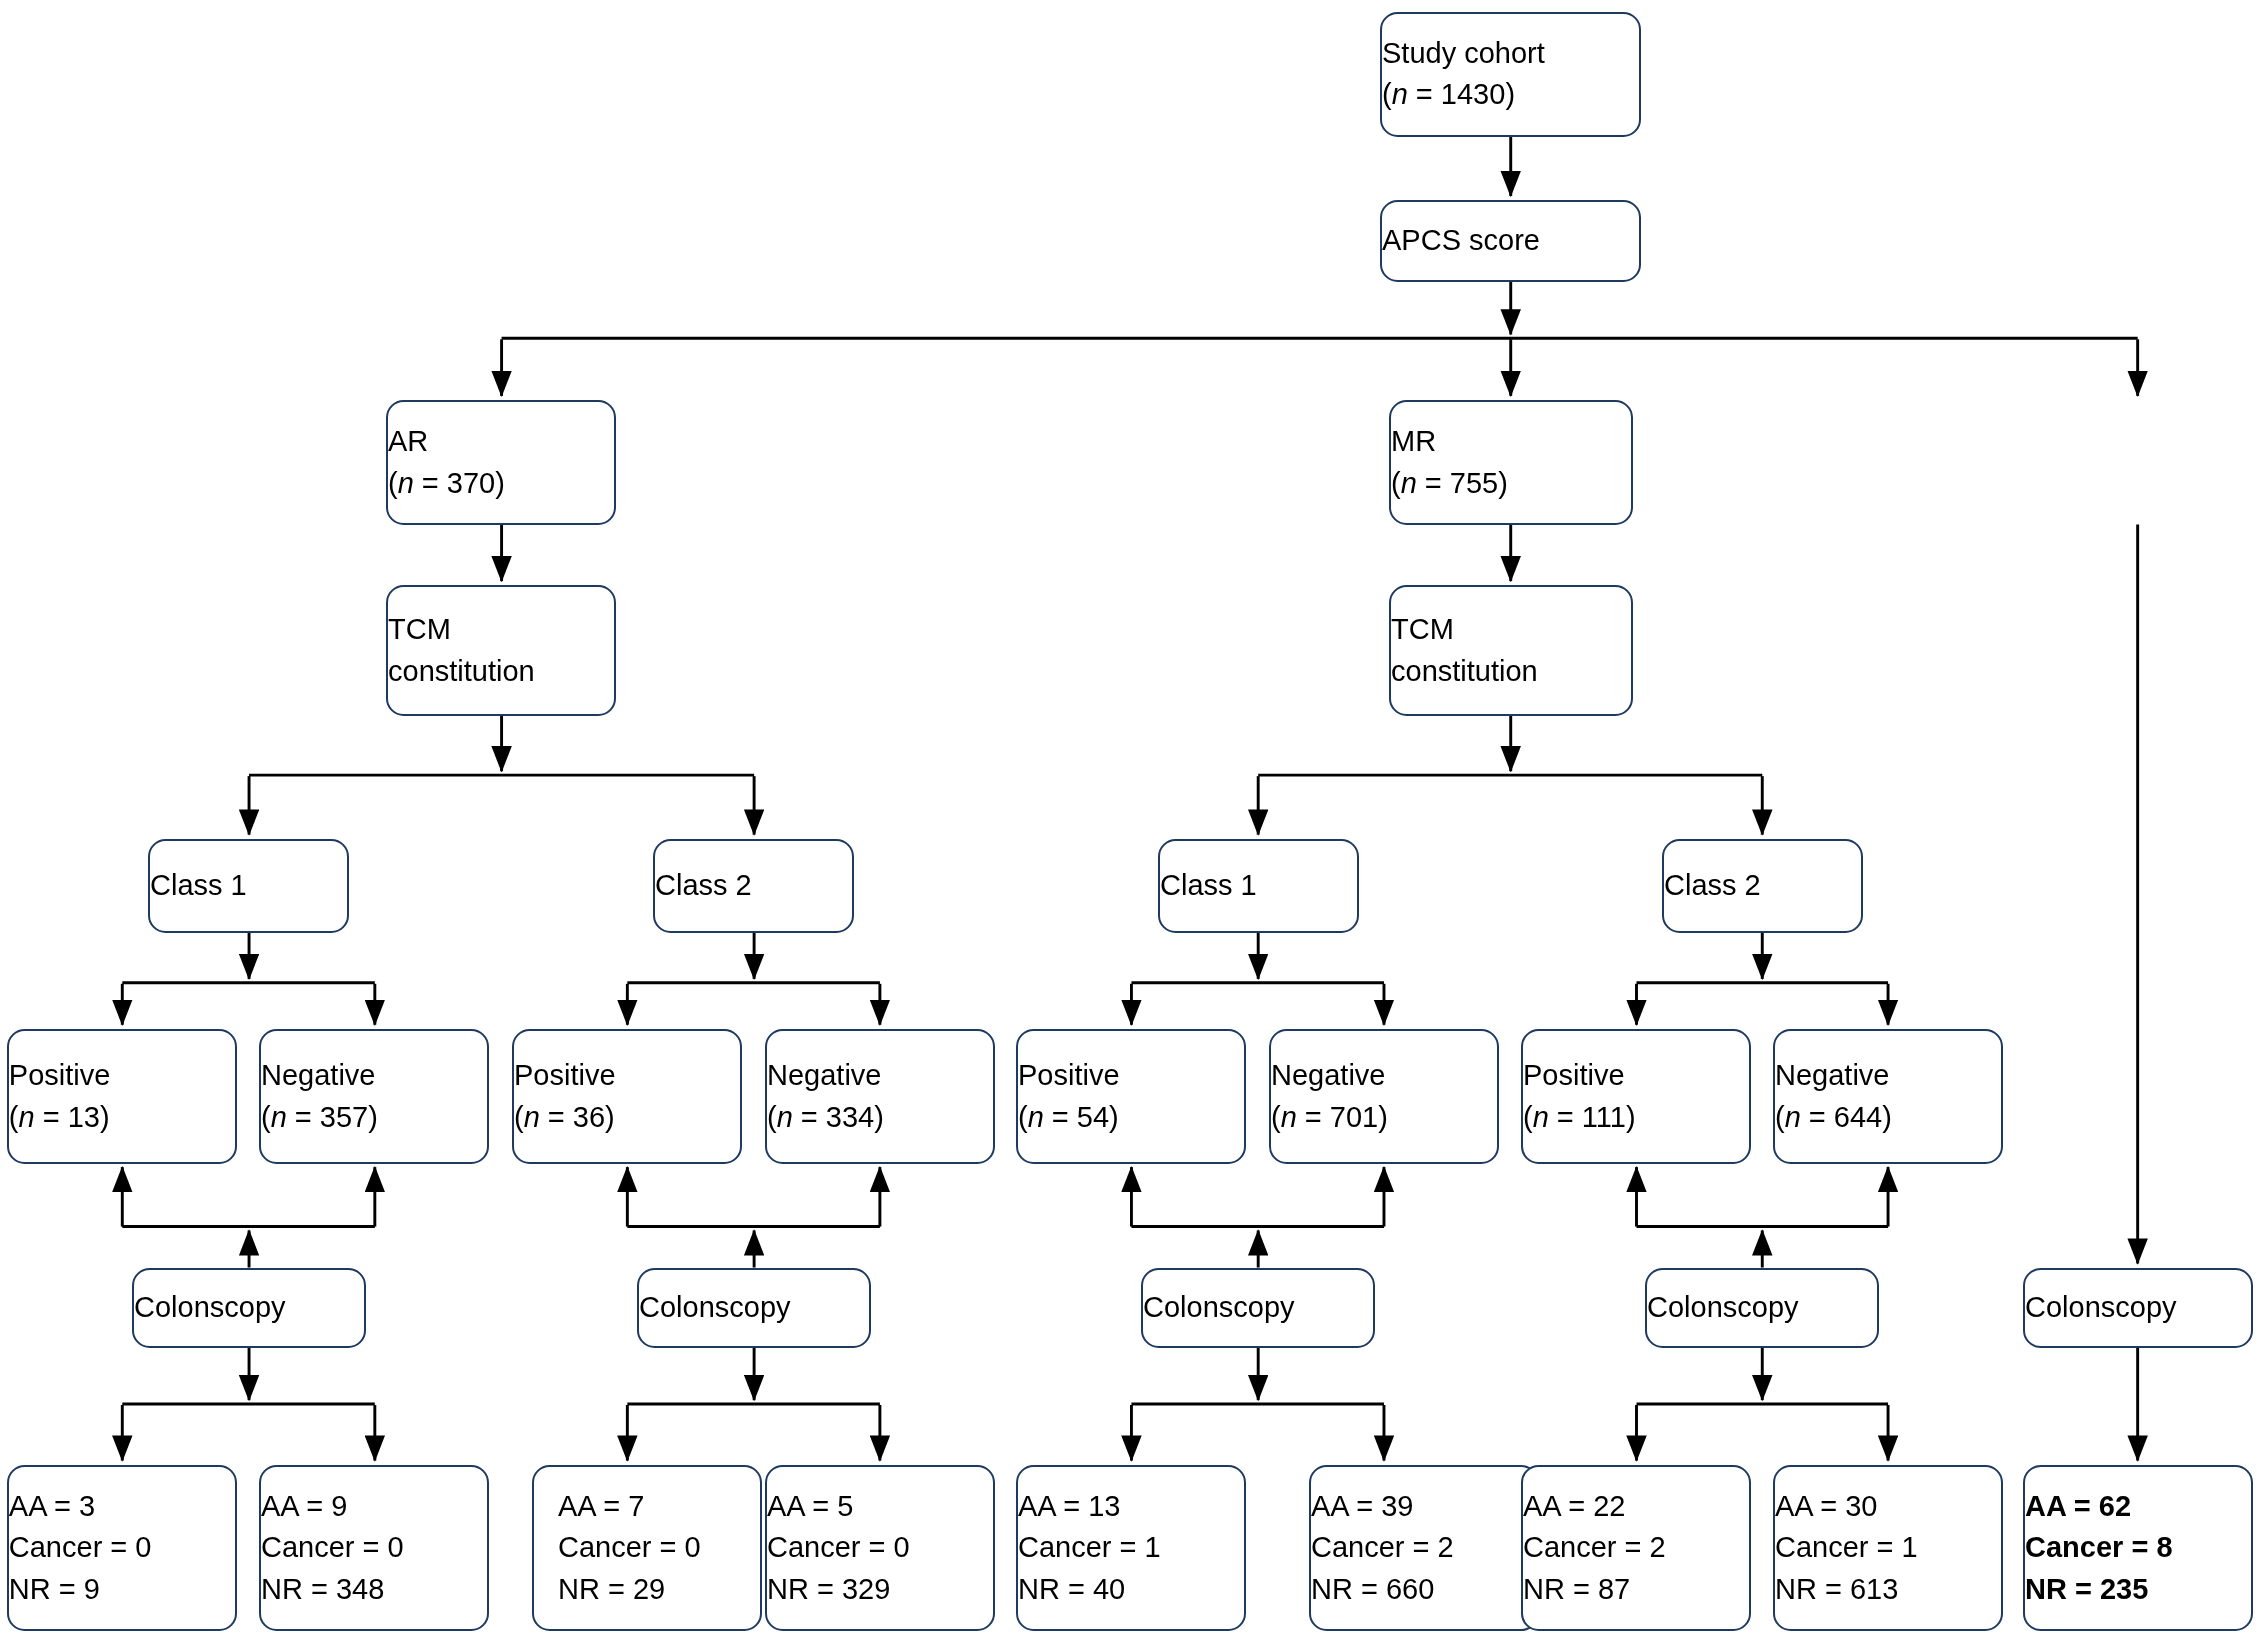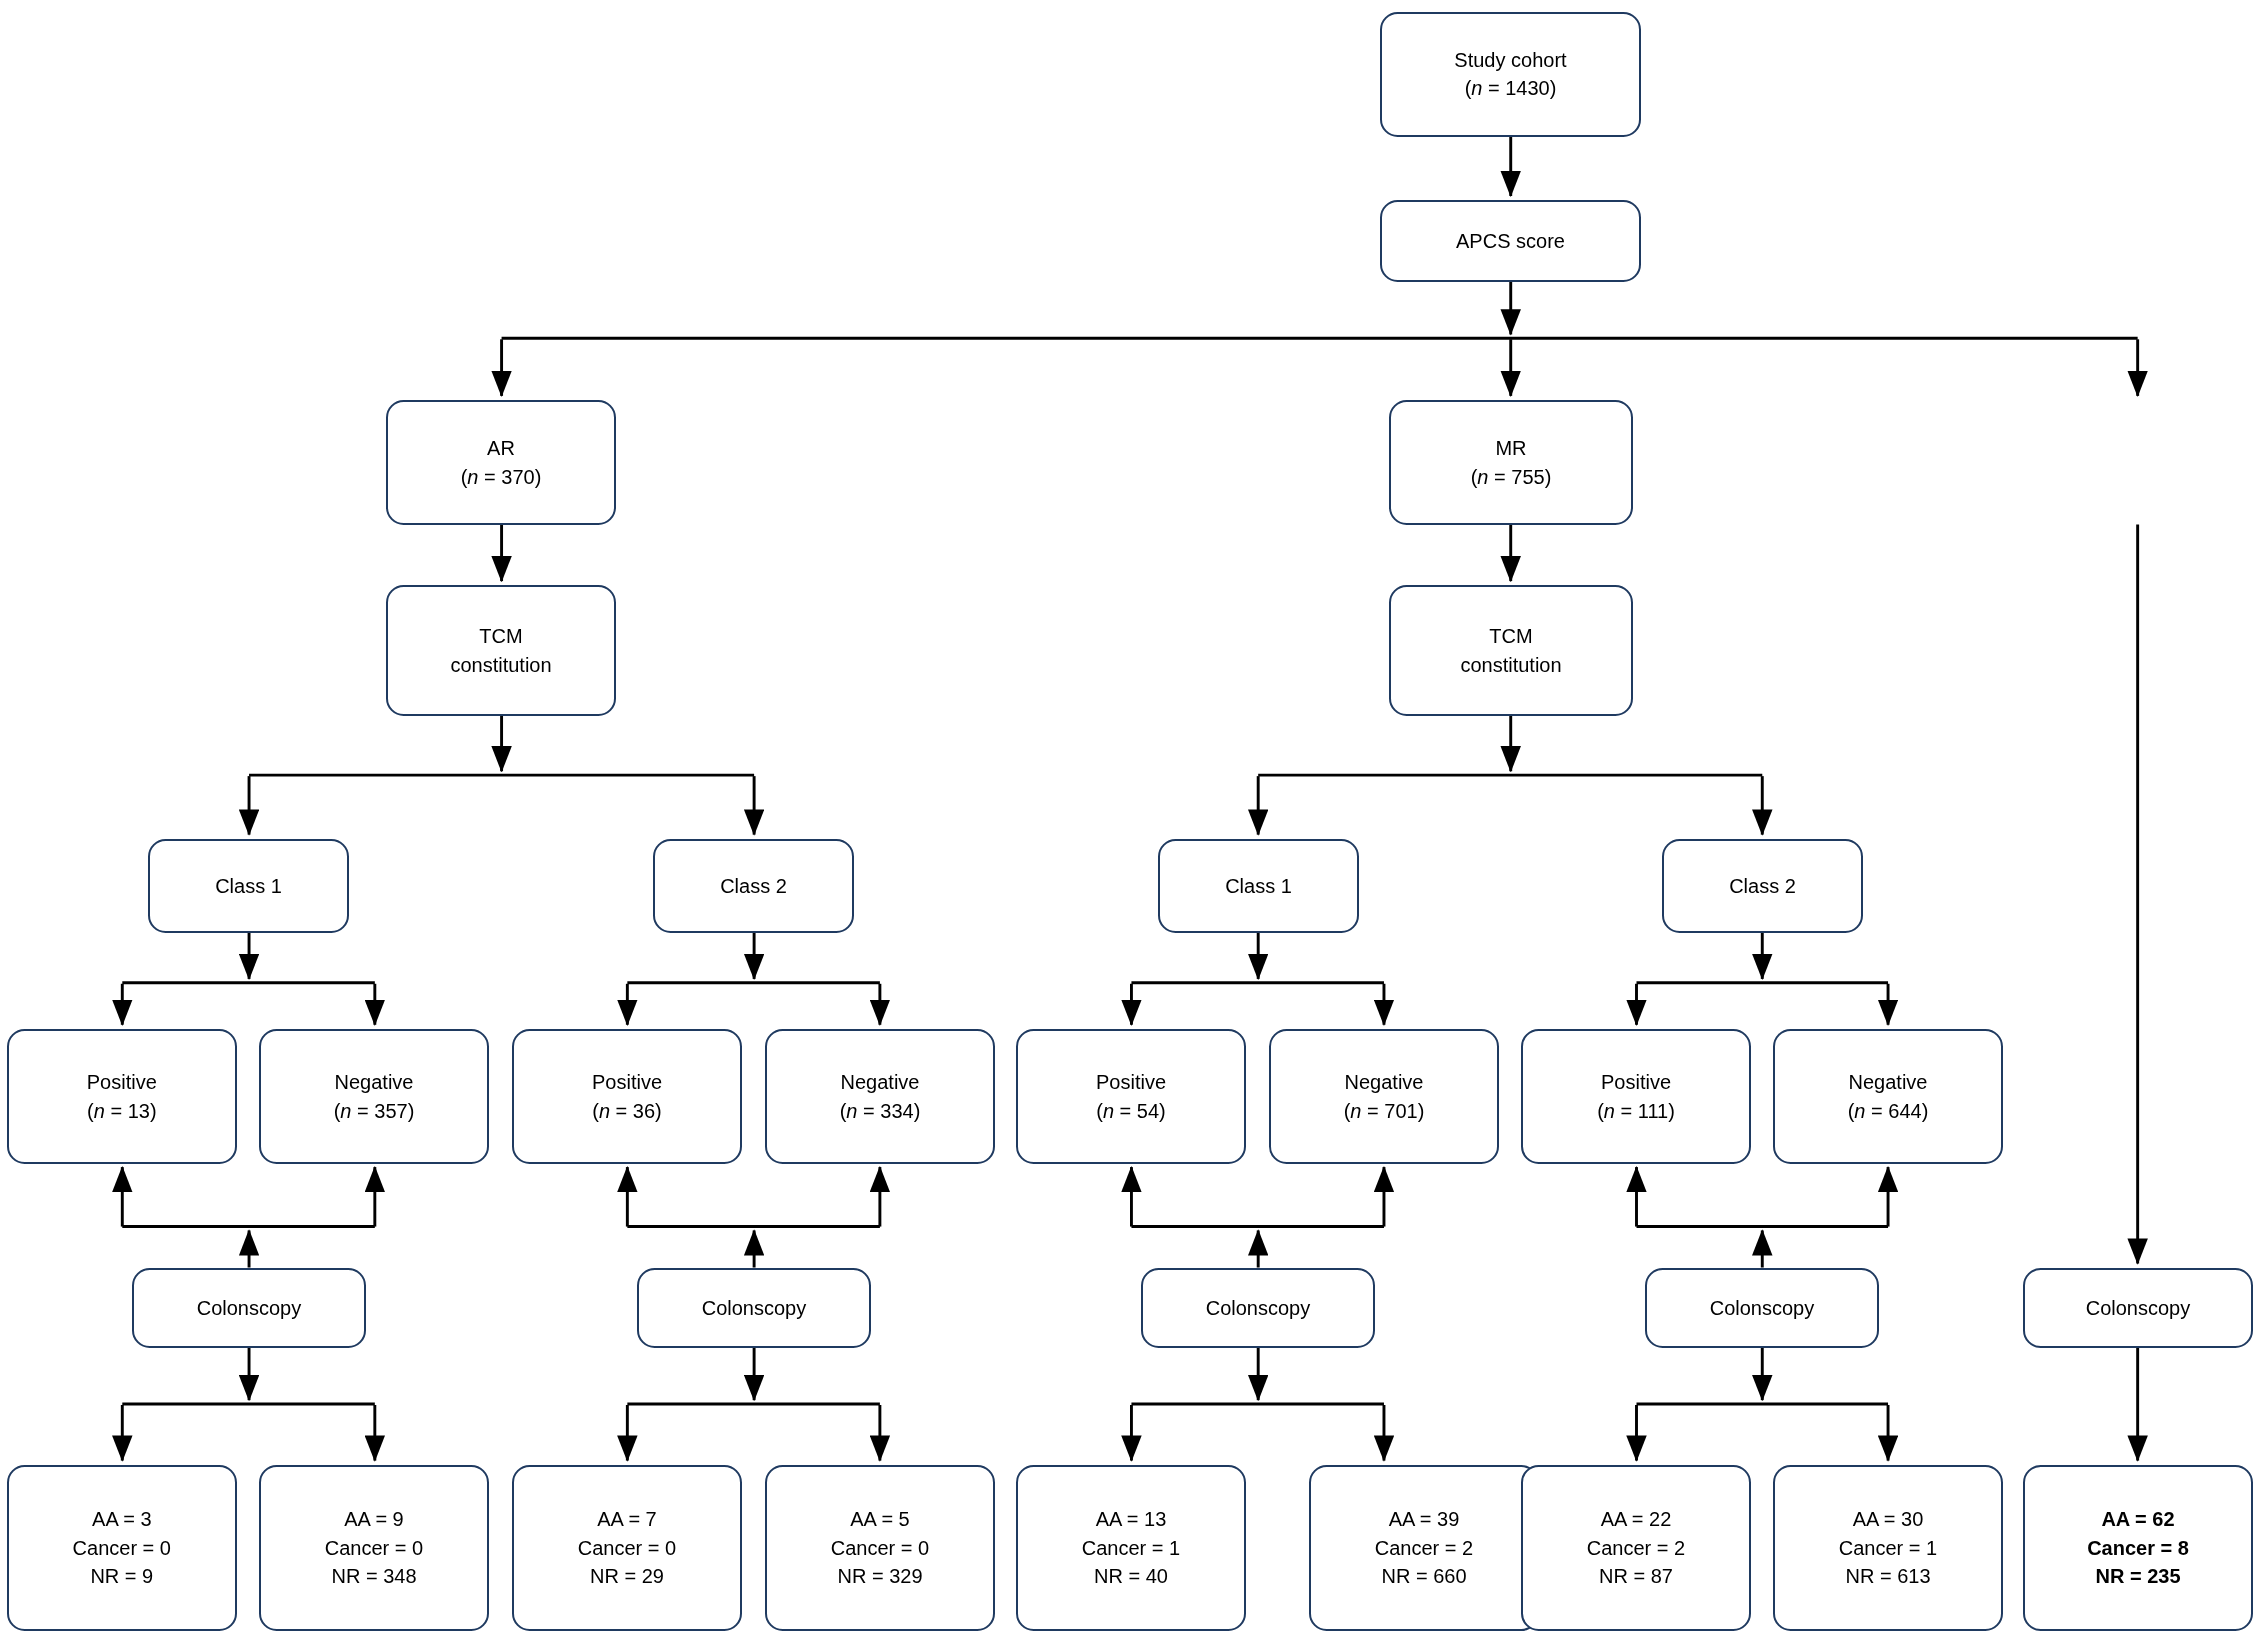--- a/index.html
+++ b/index.html
@@ -19,23 +19,23 @@
   .cn-layer{position:absolute;left:0;top:0;width:2258px;height:1639px;}
   .cn-layer line{stroke:var(--arrow);stroke-width:3;}
   #ah path{fill:var(--arrow);}
   .box{
     position:absolute;
     box-sizing:border-box;
     background:var(--background);
     border:2.9px solid var(--box-border);
     border-radius:17.6px;
     display:flex;flex-direction:column;
-    align-items:center;justify-content:center;
+    align-items:flex-start;justify-content:center;
     text-align:center;
-    font-size:20px;line-height:1.42;
+    font-size:29px;line-height:1.42;
     color:var(--text);
   }
   .it{font-style:italic;}
   .ln{white-space:nowrap;}
 </style>
 </head>
 <body>
 
 <div class="canvas">
 
@@ -223,21 +223,21 @@
   <div class="box" style="left:6.8px;top:1465px;width:230px;height:166px;">
     <div class="ln">AA = 3</div>
     <div class="ln">Cancer = 0</div>
     <div class="ln">NR = 9</div>
   </div>
   <div class="box" style="left:259px;top:1465px;width:230px;height:166px;">
     <div class="ln">AA = 9</div>
     <div class="ln">Cancer = 0</div>
     <div class="ln">NR = 348</div>
   </div>
-  <div class="box" style="left:512px;top:1465px;width:230px;height:166px;">
+  <div class="box" style="left:532px;top:1465px;width:230px;height:166px;padding-left:24px;">
     <div class="ln">AA = 7</div>
     <div class="ln">Cancer = 0</div>
     <div class="ln">NR = 29</div>
   </div>
   <div class="box" style="left:765px;top:1465px;width:230px;height:166px;">
     <div class="ln">AA = 5</div>
     <div class="ln">Cancer = 0</div>
     <div class="ln">NR = 329</div>
   </div>
   <div class="box" style="left:1016px;top:1465px;width:230px;height:166px;">

